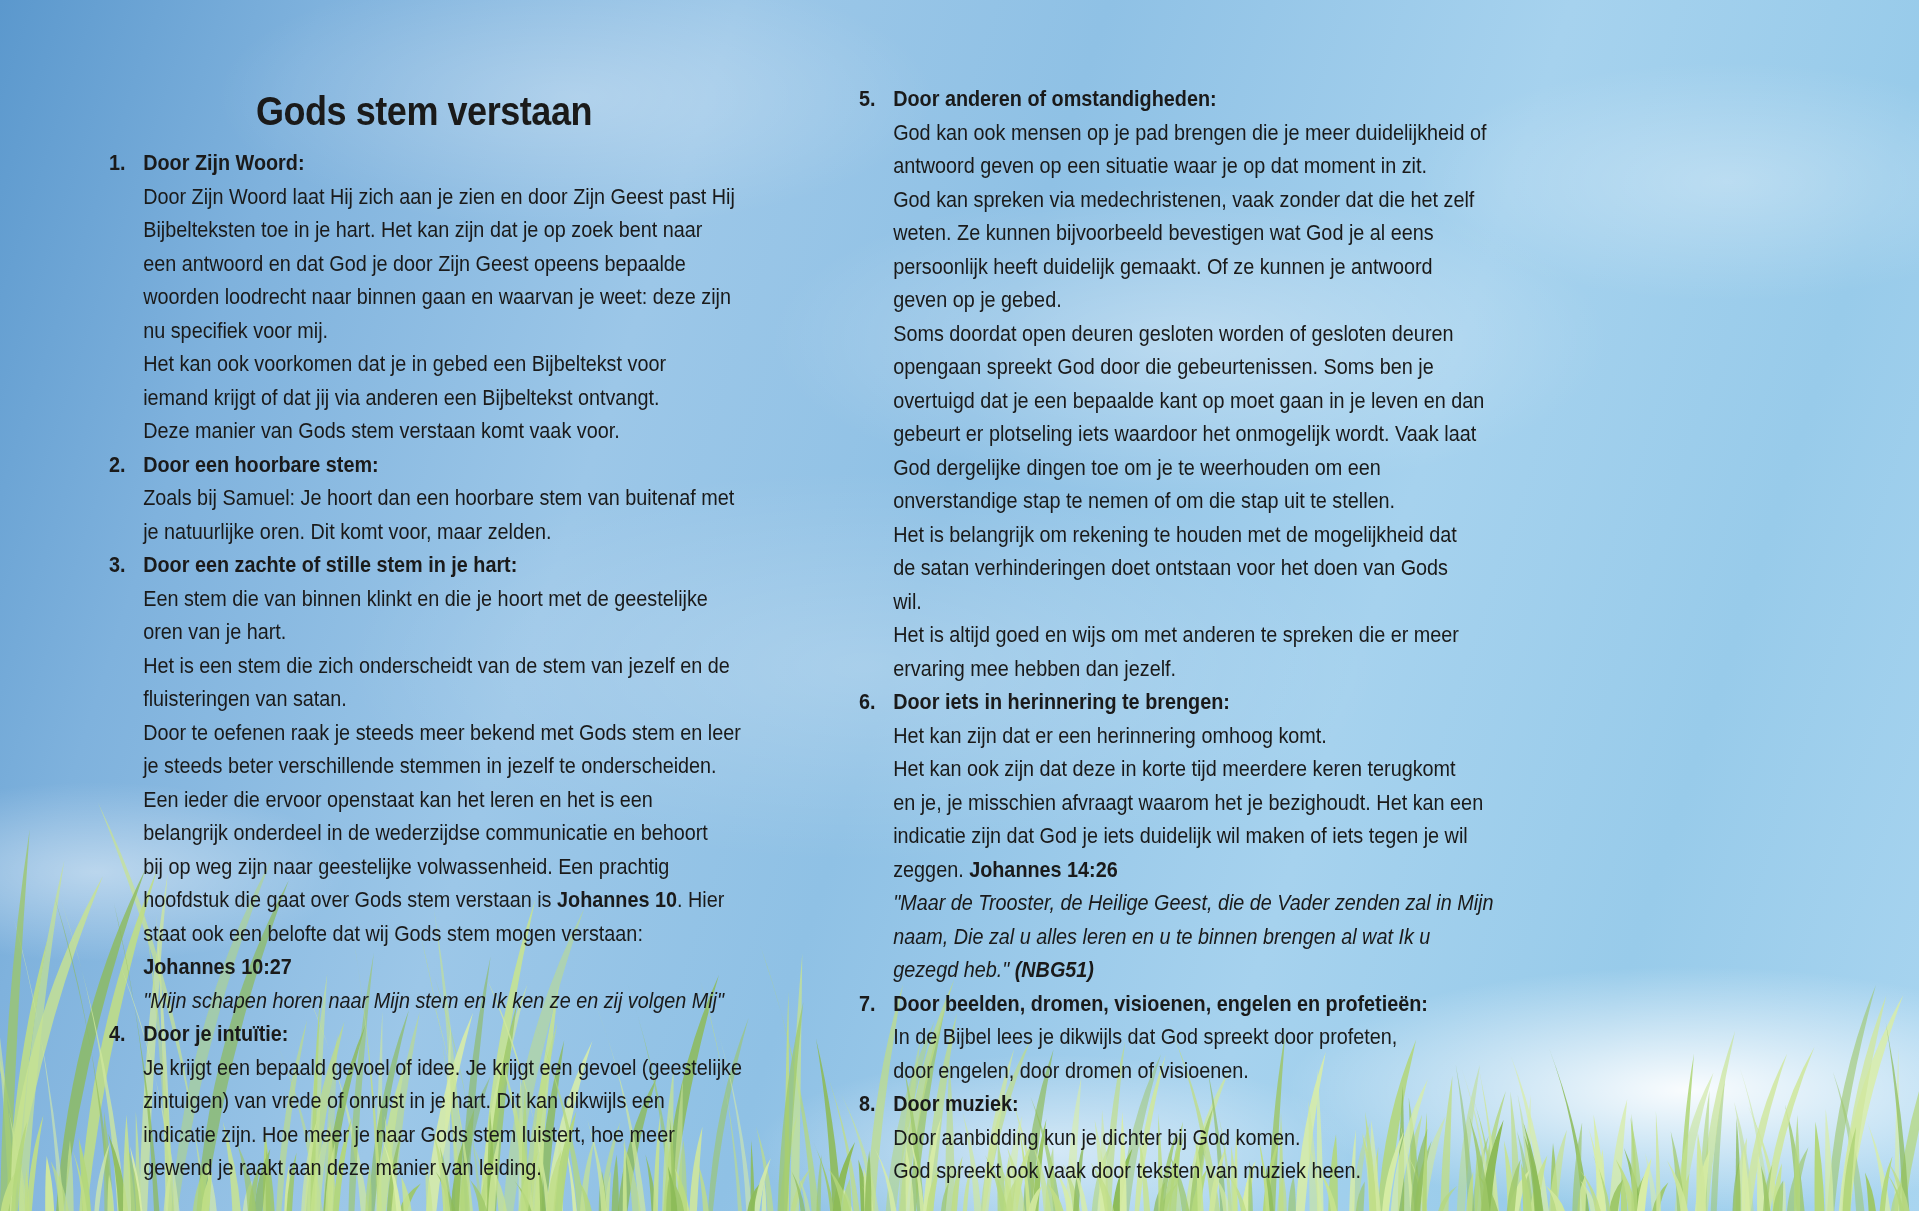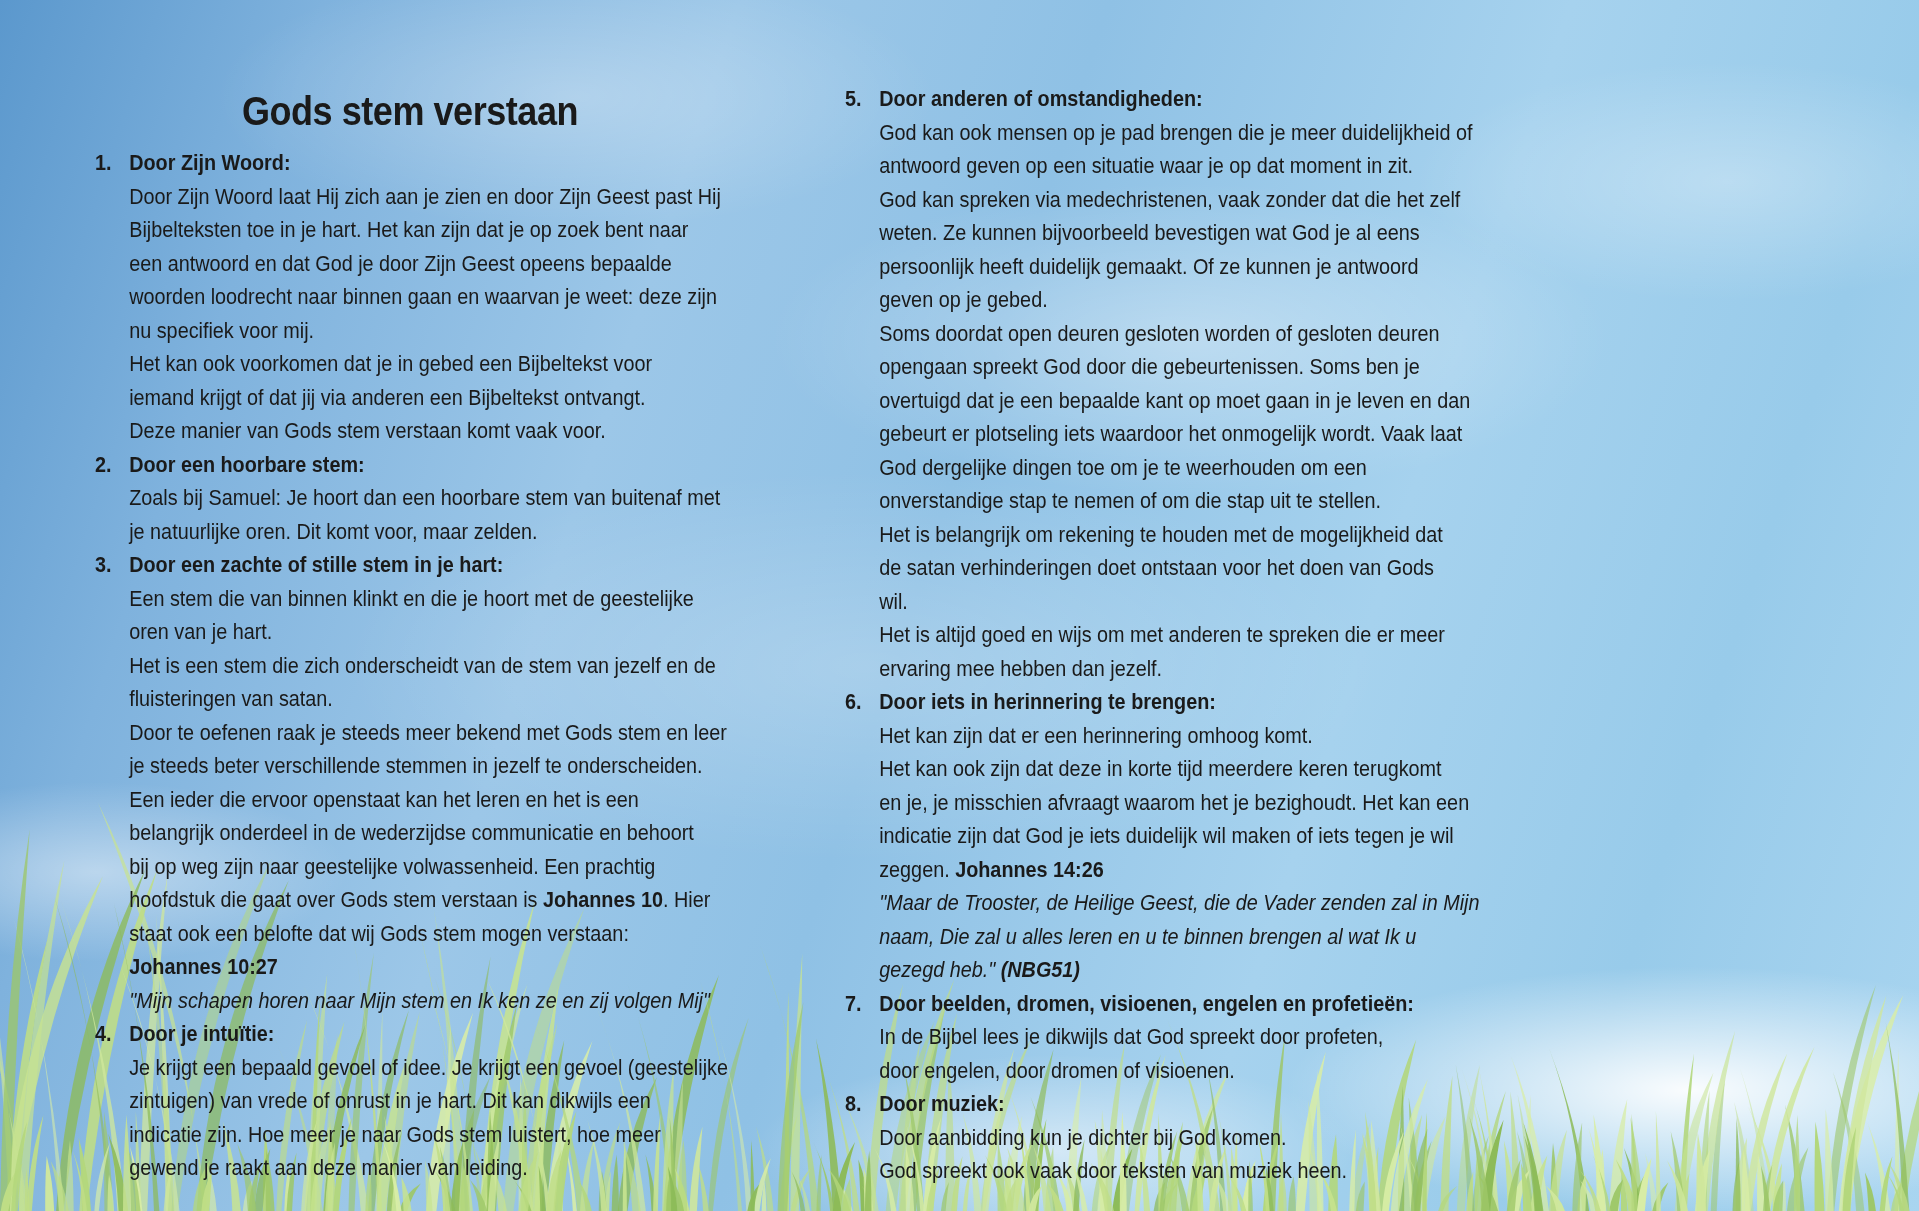--- a/index.html
+++ b/index.html
@@ -13,21 +13,21 @@
       radial-gradient(ellipse 620px 190px at 88% 90%, rgba(255,255,255,0.95), rgba(255,255,255,0) 65%),
       radial-gradient(ellipse 500px 160px at 55% 95%, rgba(255,255,255,0.55), rgba(255,255,255,0) 60%),
       radial-gradient(ellipse 420px 150px at 5% 72%, rgba(255,255,255,0.45), rgba(255,255,255,0) 60%),
       radial-gradient(ellipse 700px 260px at 62% 28%, rgba(255,255,255,0.35), rgba(255,255,255,0) 60%),
       radial-gradient(ellipse 600px 220px at 30% 8%, rgba(255,255,255,0.28), rgba(255,255,255,0) 60%),
       radial-gradient(ellipse 520px 200px at 90% 15%, rgba(255,255,255,0.30), rgba(255,255,255,0) 60%),
       radial-gradient(ellipse 800px 300px at 45% 55%, rgba(255,255,255,0.22), rgba(255,255,255,0) 65%),
       linear-gradient(108deg, #5b98cd 0%, #7fb2dd 14%, #9cc7e8 32%, #8fc1e5 48%, #a6d2ee 68%, #98cbea 84%, #a9d5f0 100%);
   }
   .grass-wrap{position:absolute;left:0;bottom:0;width:1919px;height:420px;z-index:1;}
-  .content{position:absolute;inset:0;z-index:2;color:#1a1a1a;}
+  .content{position:absolute;inset:0;z-index:2;color:#1a1a1a;margin-left:14px;}
   .col{position:absolute;transform:scaleX(0.9);transform-origin:0 0;}
   .col-left{left:95px;top:88px;width:780px;}
   .col-right{left:845px;top:82px;width:780px;}
   .doc-title{
     width:700px;text-align:center;font-size:40px;font-weight:bold;
     line-height:46px;margin-bottom:12px;letter-spacing:-0.5px;
   }
   .item{display:grid;grid-template-columns:38px 1fr;}
   .num{font-weight:bold;font-size:22px;line-height:33.5px;}
   .heading{font-weight:bold;font-size:22px;line-height:33.5px;white-space:nowrap;}

